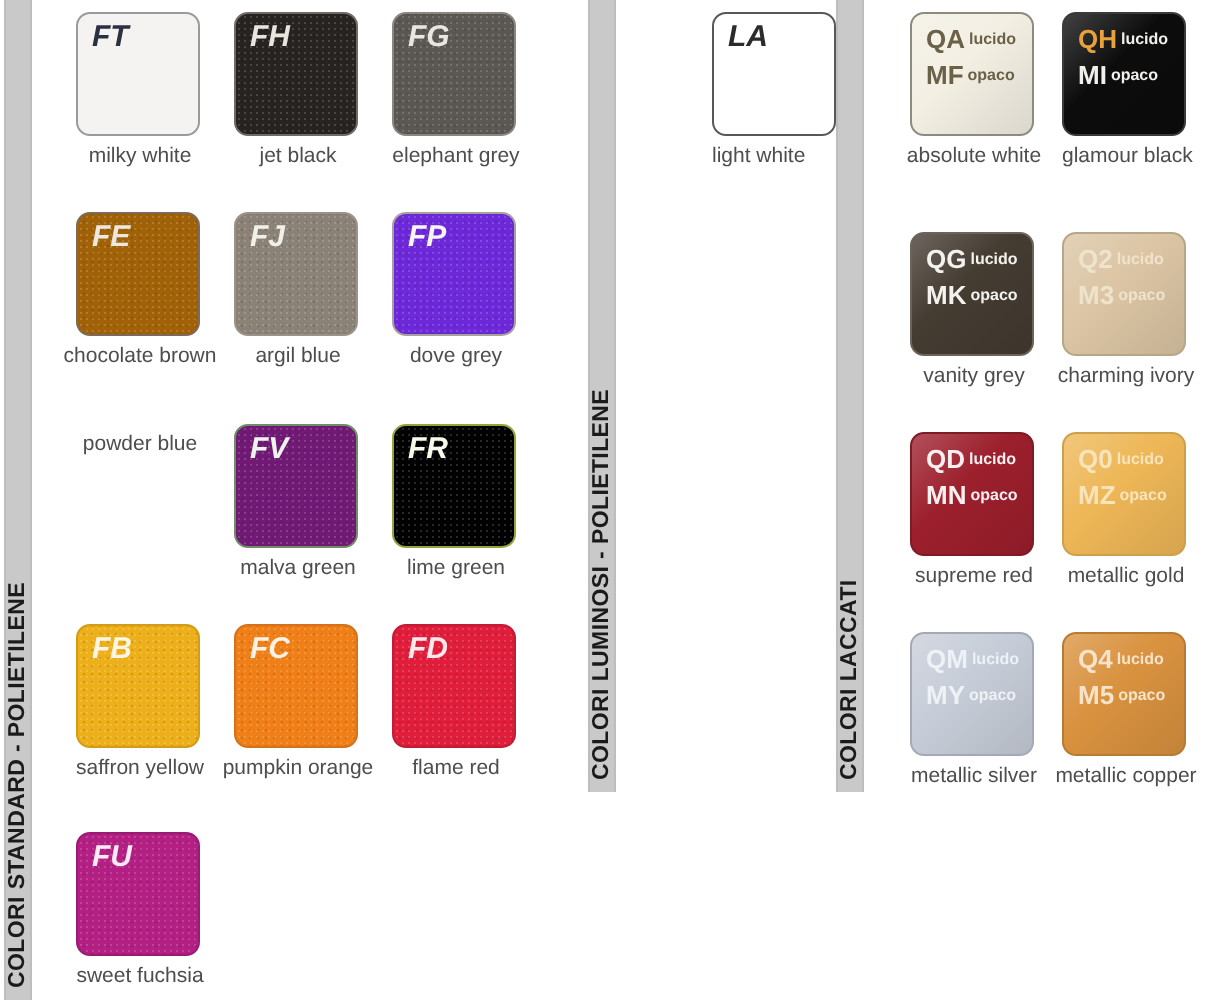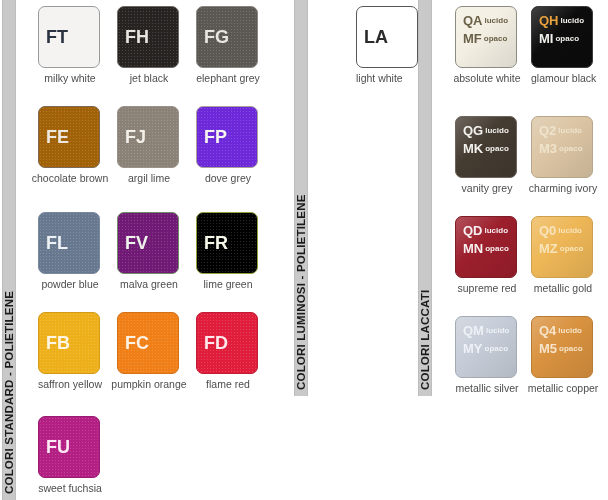--- a/index.html
+++ b/index.html
@@ -71,25 +71,26 @@
     content: "";
     position: absolute;
     inset: 0;
     background: linear-gradient(135deg, rgba(255,255,255,.22), rgba(255,255,255,0) 42%, rgba(0,0,0,.10));
     pointer-events: none;
   }
 
   .code {
     position: absolute;
     left: 7px;
-    top: 20px;
-    font-size: 18px;
+    top: 3px;
+    font-size: 15px;
     font-weight: bold;
     line-height: 1.15;
     z-index: 3;
+    font-style: italic;
   }
 
   
   .codes2 {
     position: absolute;
     left: 7px;
     top: 4px;
     z-index: 3;
     line-height: 1.12;
   }
@@ -153,32 +154,29 @@
       <div class="cell wide" style="left: 38px; top: 106px;">
         <div class="chip grain" style="background: #a16207; border-color: rgb(126, 106, 86);">
           <div class="code" style="color: rgb(236, 231, 223);">FE</div>
         </div>
         <div class="name">chocolate brown</div>
       </div>
       <div class="cell" style="left: 117px; top: 106px;">
         <div class="chip grain" style="background: rgb(139, 130, 119); border-color: rgb(155, 147, 138);">
           <div class="code" style="color: rgb(242, 239, 233);">FJ</div>
         </div>
-        <div class="name">argil lime</div>
+        <div class="name">argil blue</div>
       </div>
       <div class="cell" style="left: 196px; top: 106px;">
         <div class="chip grain" style="background: #6d28d9; border-color: rgb(169, 162, 155);">
           <div class="code" style="color: rgb(246, 244, 241);">FP</div>
         </div>
         <div class="name">dove grey</div>
       </div>
       <div class="cell" style="left: 38px; top: 212px;">
-        <div class="chip grain" style="background: rgb(104, 121, 143); border-color: rgb(122, 138, 157);">
-          <div class="code" style="color: rgb(238, 241, 245);">FL</div>
-        </div>
         <div class="name">powder blue</div>
       </div>
       <div class="cell" style="left: 117px; top: 212px;">
         <div class="chip grain" style="background: #701a75; border-color: rgb(111, 141, 102);">
           <div class="code" style="color: rgb(238, 243, 236);">FV</div>
         </div>
         <div class="name">malva green</div>
       </div>
       <div class="cell" style="left: 196px; top: 212px;">
         <div class="chip grain" style="background: #000000; border-color: rgb(147, 164, 59);">

